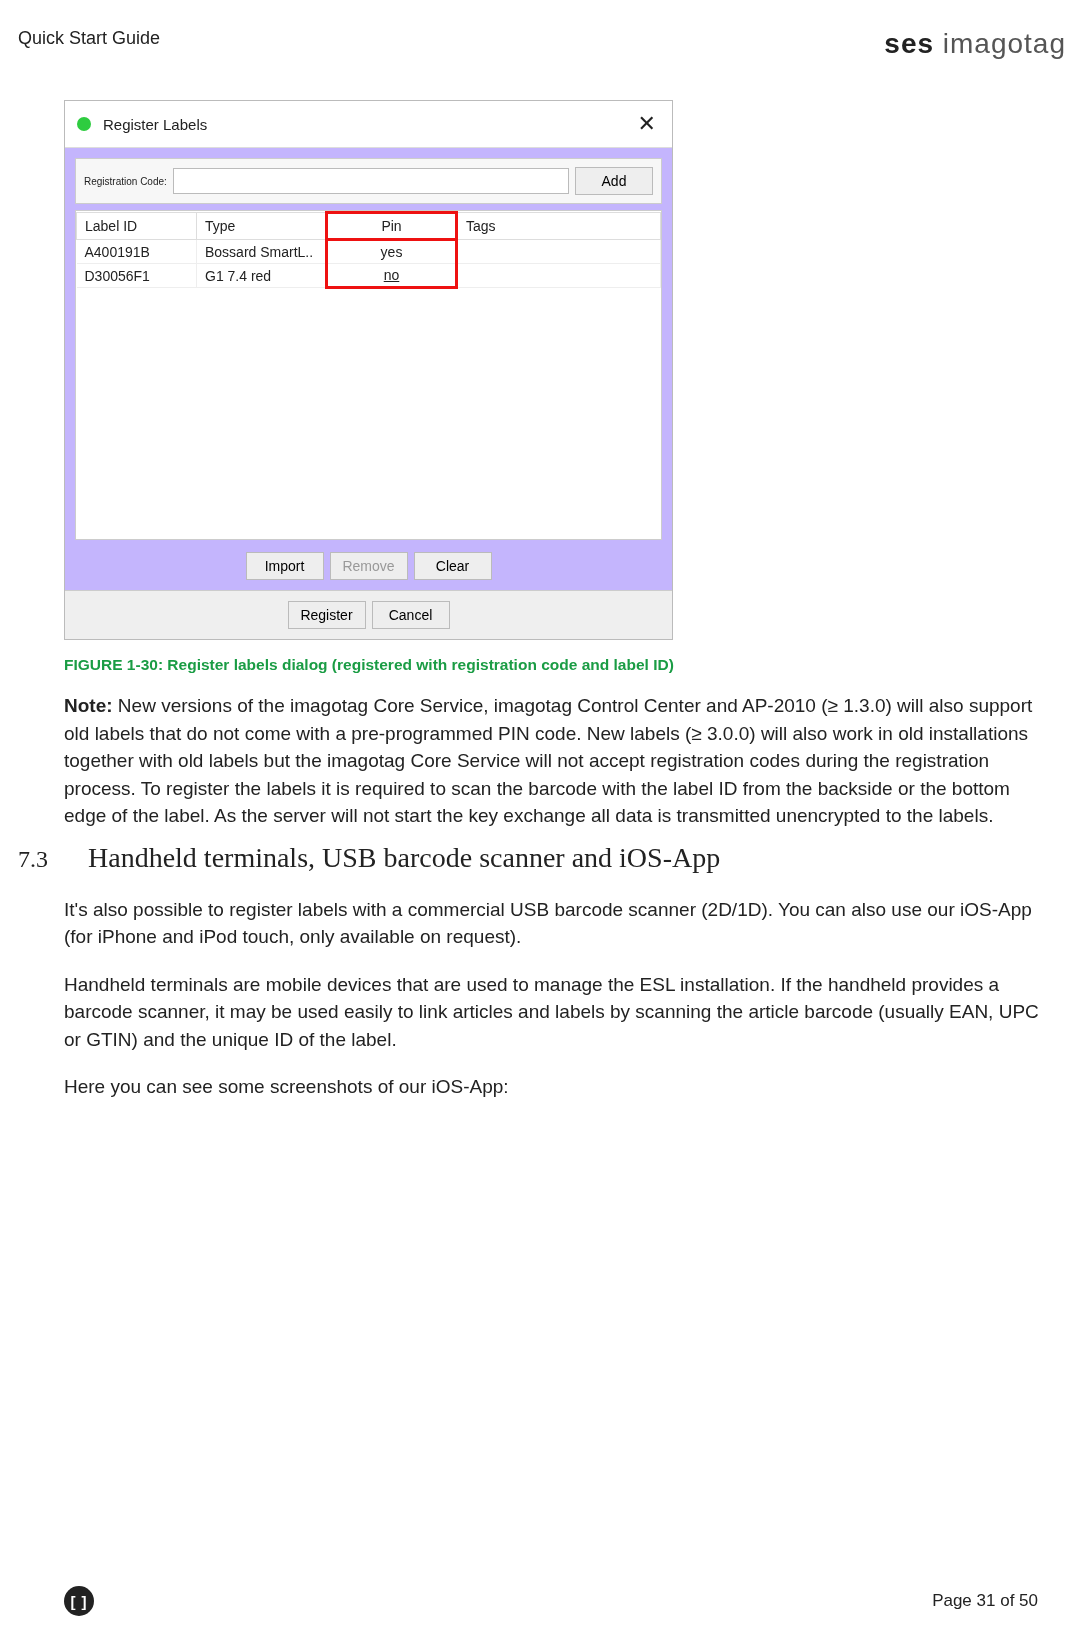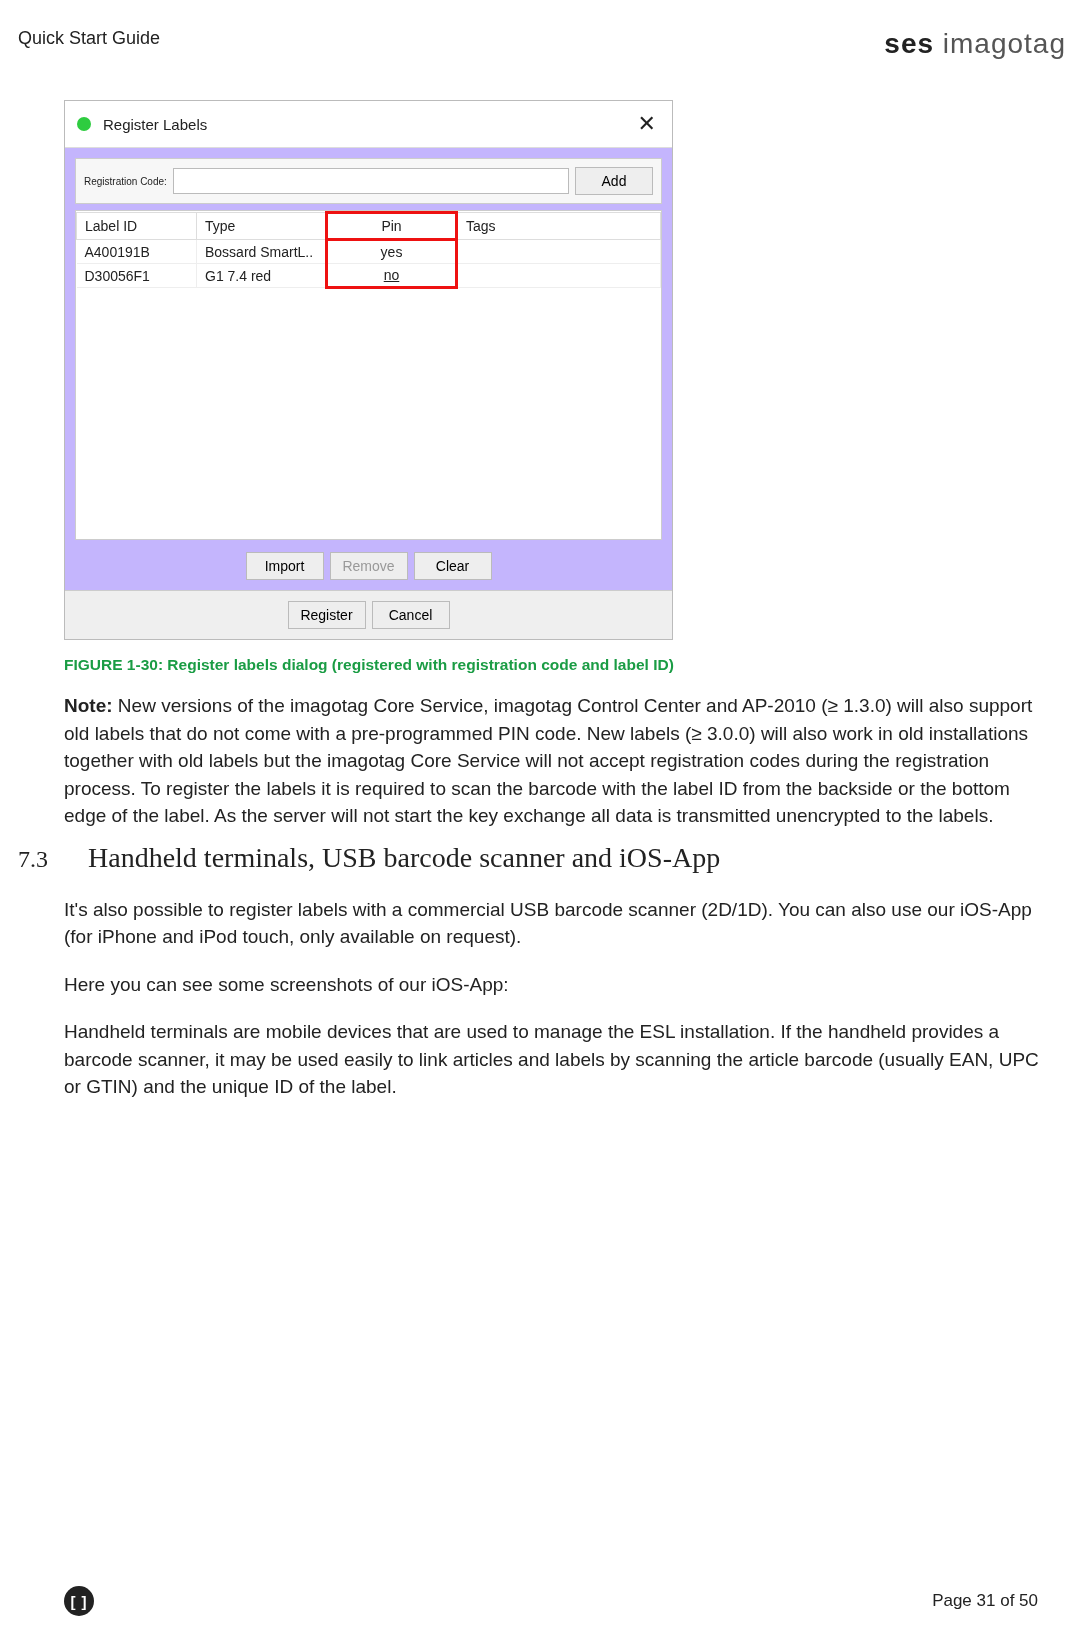--- a/index.html
+++ b/index.html
@@ -185,21 +185,21 @@
   <p class="note">
     <b>Note:</b><span> New versions of the imagotag Core Service, imagotag Control Center and AP-2010 (≥ 1.3.0) will also support old labels that do not come with a pre-programmed PIN code. New labels (≥ 3.0.0) will also work in old installations together with old labels but the imagotag Core Service will not accept registration codes during the registration process. To register the labels it is required to scan the barcode with the label ID from the backside or the bottom edge of the label. As the server will not start the key exchange all data is transmitted unencrypted to the labels.</span>
   </p>
 
   <div class="sec-row">
     <div class="sec-num">7.3</div>
     <div class="sec-title">Handheld terminals, USB barcode scanner and iOS-App</div>
   </div>
 
   <p class="para">It's also possible to register labels with a commercial USB barcode scanner (2D/1D). You can also use our iOS-App (for iPhone and iPod touch, only available on request).</p>
+  <p class="para">Handheld terminals are mobile devices that are used to manage the ESL installation. If the handheld provides a barcode scanner, it may be used easily to link articles and labels by scanning the article barcode (usually EAN, UPC or GTIN) and the unique ID of the label.</p>
   <p class="para">Here you can see some screenshots of our iOS-App:</p>
-  <p class="para">Handheld terminals are mobile devices that are used to manage the ESL installation. If the handheld provides a barcode scanner, it may be used easily to link articles and labels by scanning the article barcode (usually EAN, UPC or GTIN) and the unique ID of the label.</p>
 
 </div>
 
 <div class="footer">
   <div class="foot-icon">[ ]</div>
   <div class="foot-page">Page 31 of 50</div>
 </div>
 
 </body></html>

